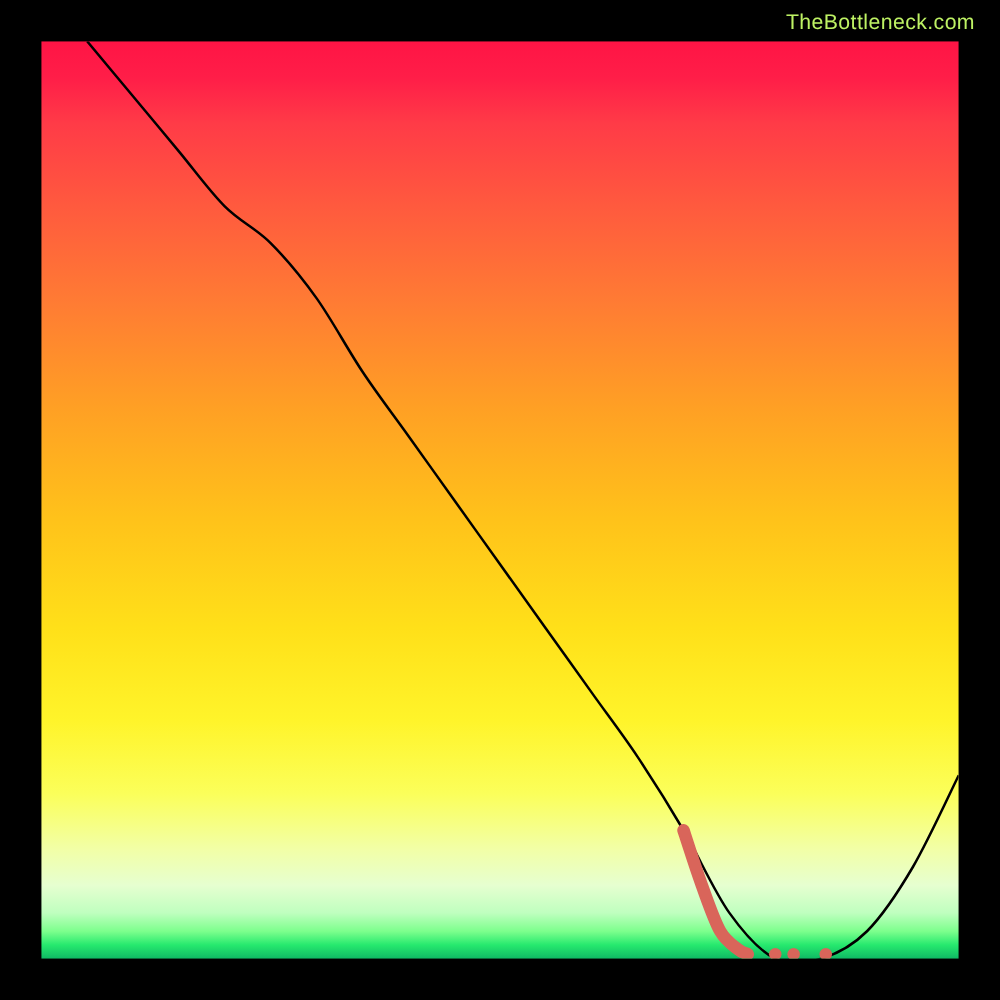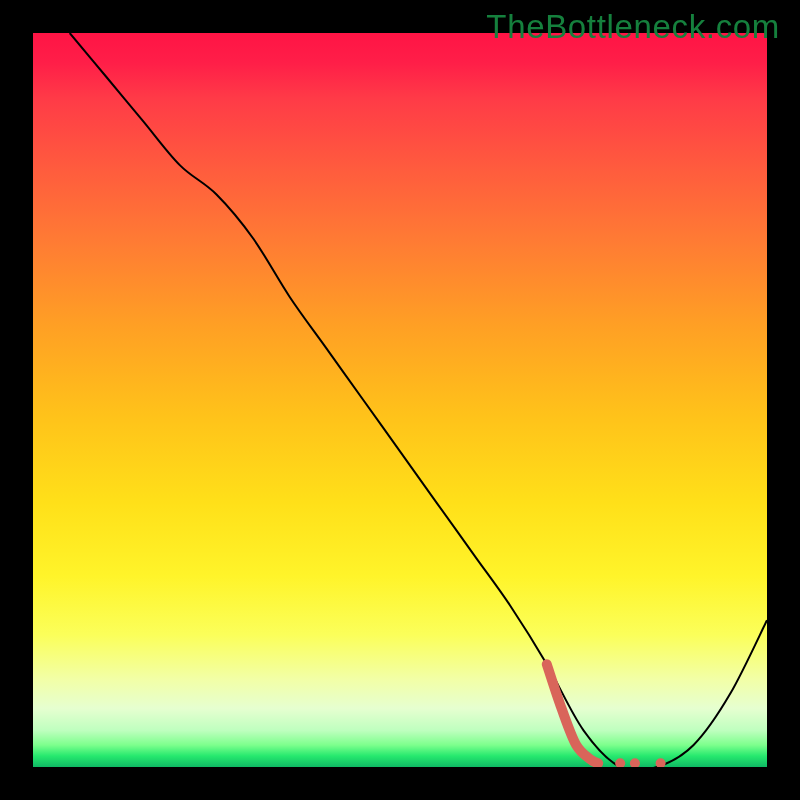--- a/index.html
+++ b/index.html
@@ -49,22 +49,22 @@
     );
   }
   .svg-layer {
     position: absolute;
     inset: 0;
   }
   .watermark {
     position: absolute;
     top: 8px;
     right: 20px;
-    color: #15803d;
-    font-size: 33px;
+    color: #bef264;
+    font-size: 17px;
     letter-spacing: 0.02em;
     user-select: none;
     pointer-events: none;
   }
 </style>
 </head>
 <body>
 
 <div class="stage">
 

